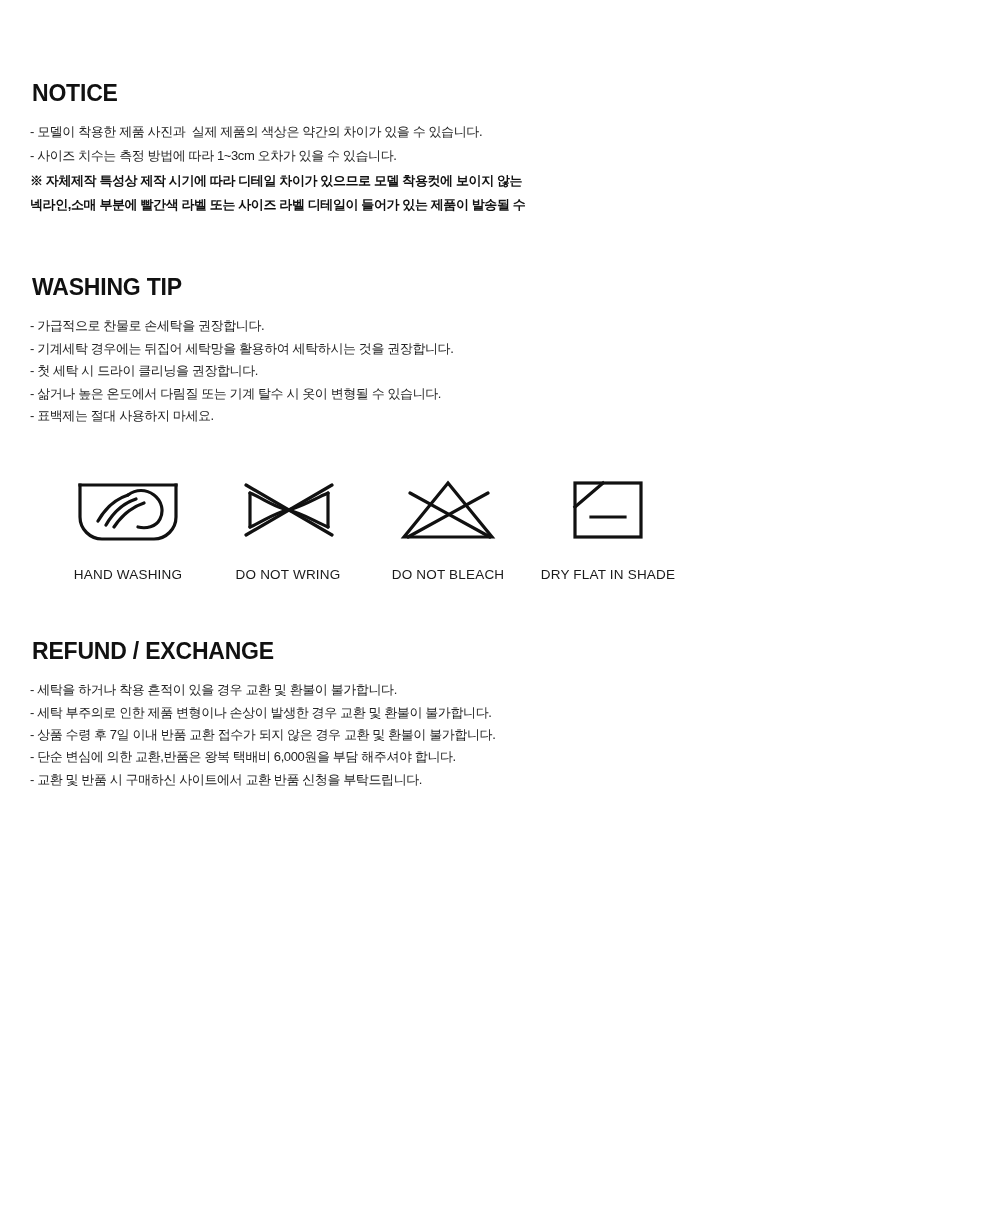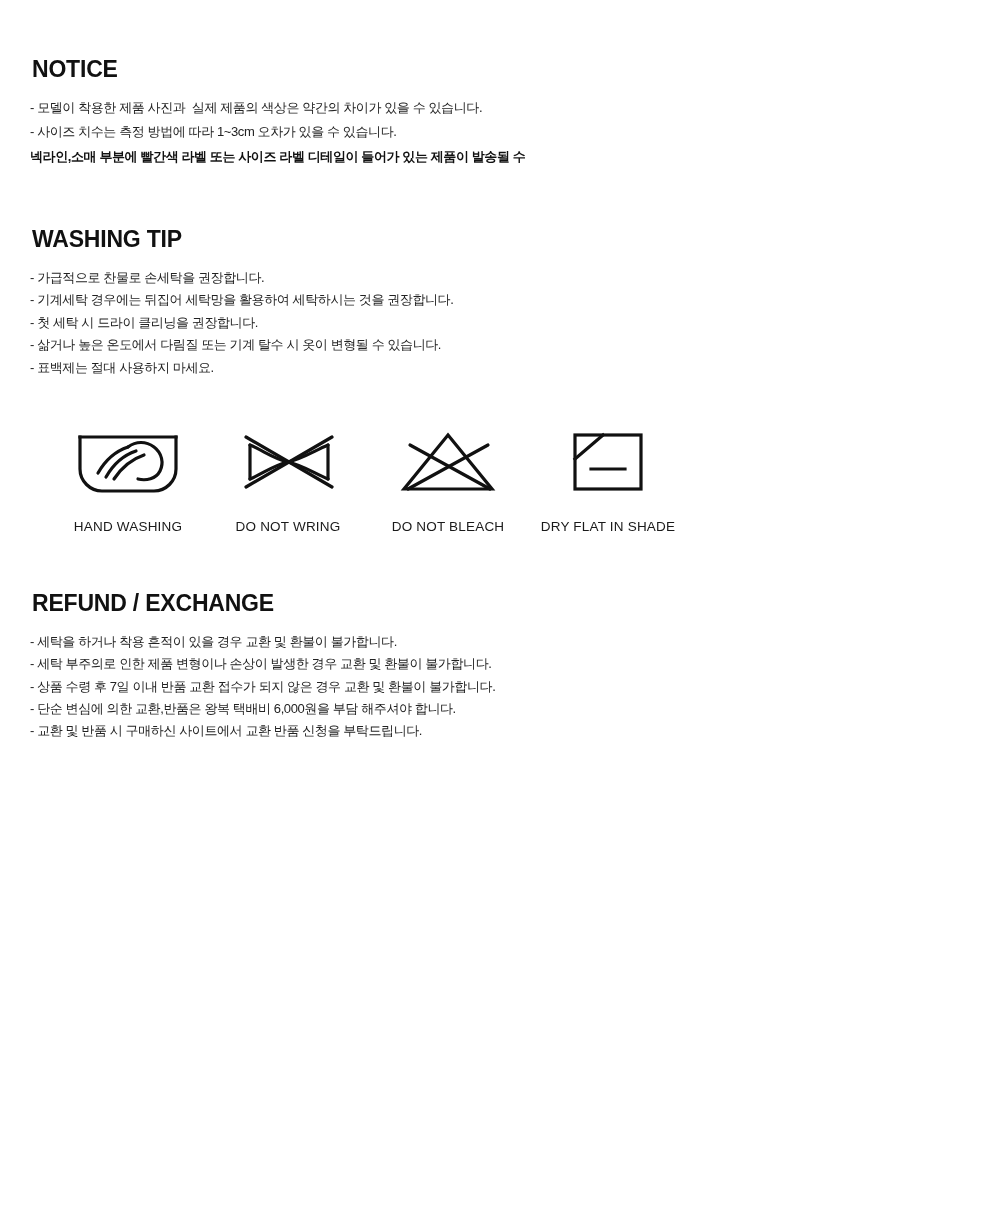--- a/index.html
+++ b/index.html
@@ -12,21 +12,21 @@
     height: 1210px;
     font-family: "Liberation Sans", sans-serif;
     color: #1a1a1a;
     -webkit-font-smoothing: antialiased;
   }
   .page {
     position: relative;
     width: 1000px;
     height: 978px;
     box-sizing: border-box;
-    padding: 56px 30px 0 30px;
+    padding: 80px 30px 0 30px;
   }
   .section {
     margin: 0;
   }
   .section-title {
     font-size: 23px;
     font-weight: bold;
     letter-spacing: -0.2px;
     color: #111111;
     margin: 0 0 14px 2px;
@@ -80,20 +80,21 @@
 </style>
 </head>
 <body>
 
 <div class="page">
 
   <div class="section notice-block">
     <div class="section-title">NOTICE</div>
     <p class="line">- 모델이 착용한 제품 사진과  실제 제품의 색상은 약간의 차이가 있을 수 있습니다.</p>
     <p class="line">- 사이즈 치수는 측정 방법에 따라 1~3cm 오차가 있을 수 있습니다.</p>
+    <p class="line bold">※ 자체제작 특성상 제작 시기에 따라 디테일 차이가 있으므로 모델 착용컷에 보이지 않는</p>
     <p class="line bold">넥라인,소매 부분에 빨간색 라벨 또는 사이즈 라벨 디테일이 들어가 있는 제품이 발송될 수</p>
   </div>
 
   <div class="gap-lg"></div>
 
   <div class="section">
     <div class="section-title">WASHING TIP</div>
     <p class="line">- 가급적으로 찬물로 손세탁을 권장합니다.</p>
     <p class="line">- 기계세탁 경우에는 뒤집어 세탁망을 활용하여 세탁하시는 것을 권장합니다.</p>
     <p class="line">- 첫 세탁 시 드라이 클리닝을 권장합니다.</p>

